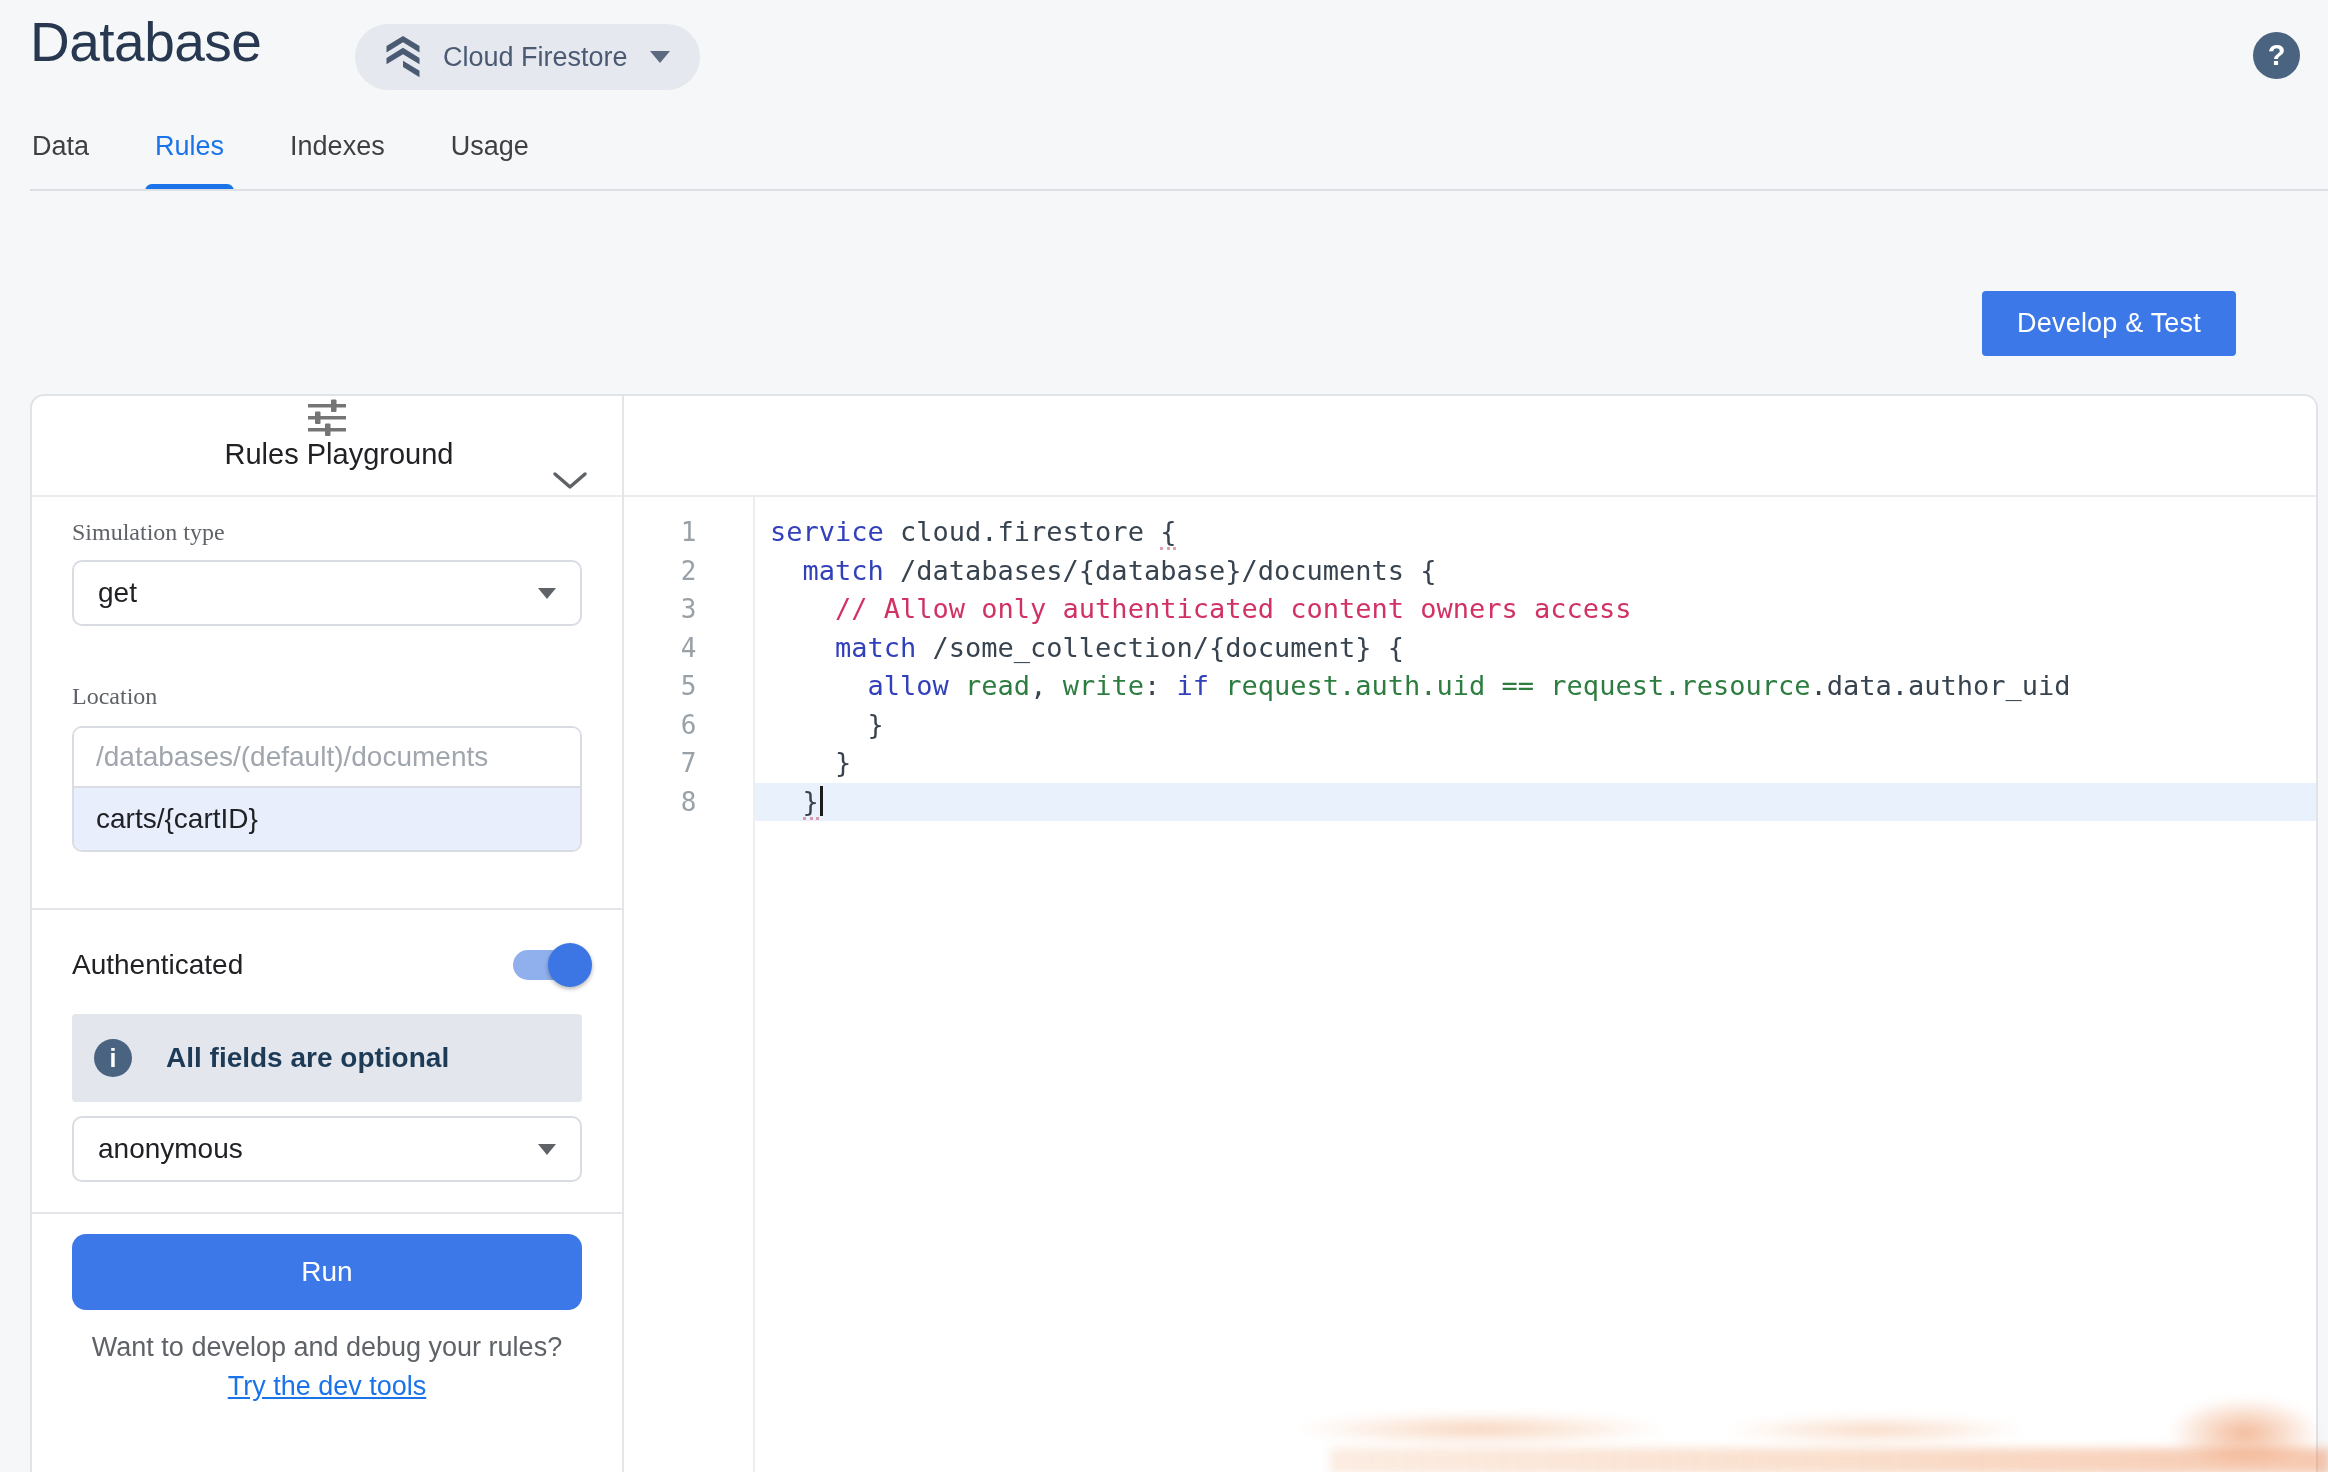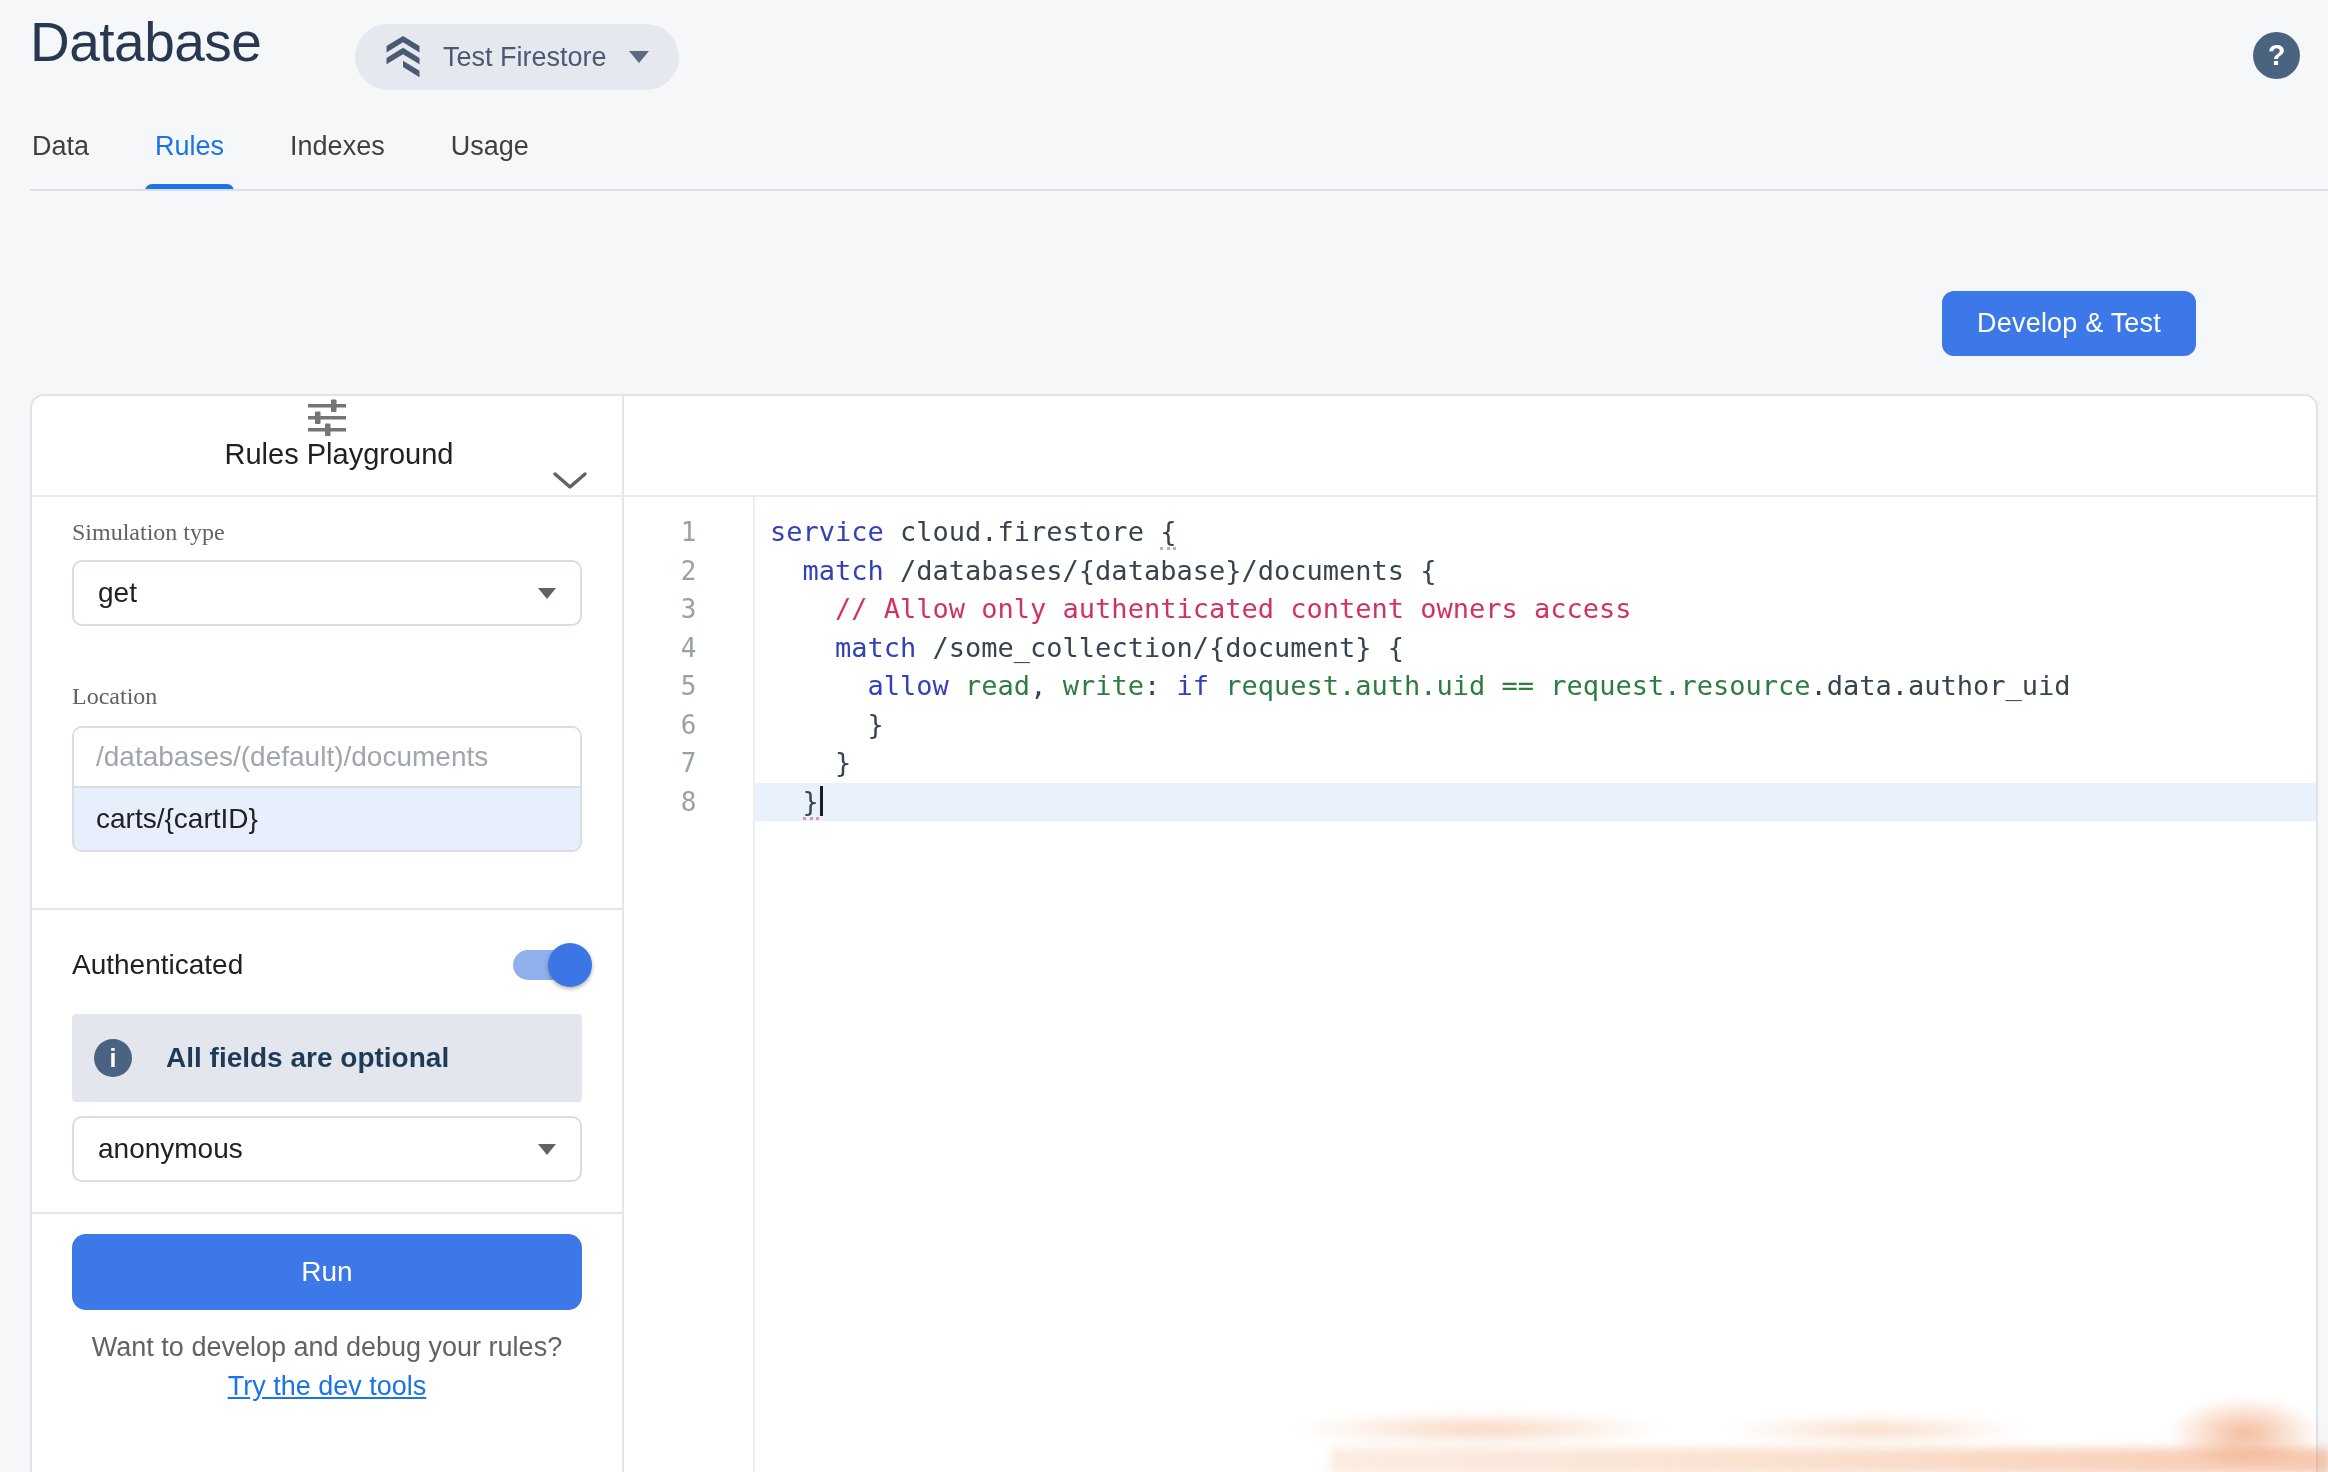--- a/index.html
+++ b/index.html
@@ -24,21 +24,21 @@
   .help-circle::before{content:"?";}
 
   
   .tabs{position:absolute;left:30px;top:131px;display:flex;align-items:flex-start;}
   .tab{position:relative;height:60px;margin-right:62px;padding:0 2px;font-size:27px;font-weight:500;color:#404040;cursor:pointer;}
   .tab.active{color:var(--accent-blue);}
   .tab-underline{position:absolute;left:-8px;right:-8px;bottom:0;height:7px;background:var(--accent-blue);border-radius:7px 7px 0 0;}
   .tabs-rule{position:absolute;left:30px;top:189px;right:0;height:2px;background:#dcdfe3;}
 
   
-  .develop-btn{position:absolute;left:1942px;top:291px;width:254px;height:65px;border-radius:12px;background:var(--button-blue);color:#fff;font-size:27px;font-weight:500;display:flex;align-items:center;justify-content:center;cursor:pointer;letter-spacing:.2px;}
+  .develop-btn{position:absolute;left:1982px;top:291px;width:254px;height:65px;border-radius:4px;background:var(--button-blue);color:#fff;font-size:27px;font-weight:500;display:flex;align-items:center;justify-content:center;cursor:pointer;letter-spacing:.2px;}
 
   
   .card{position:absolute;left:30px;top:394px;width:2288px;height:1095px;background:#fff;border:2px solid var(--border);border-radius:14px 14px 0 0;display:flex;overflow:hidden;}
 
   
   .sidebar{width:592px;flex-shrink:0;border-right:2px solid #e3e5e9;display:flex;flex-direction:column;}
   .pg-header{height:101px;flex-shrink:0;border-bottom:2px solid var(--soft-border);display:flex;align-items:center;padding:0 34px;flex-direction:column;}
   .pg-title{font-size:29px;color:#202124;margin-left:24px;}
   .pg-chevron{margin-left:auto;cursor:pointer;display:flex;}
   .pg-body{flex:1;padding:0 40px;}
@@ -99,21 +99,21 @@
 <div class="app-header">
   <div class="page-title">Database</div>
   <div class="product-pill">
     <span>
       <svg width="44" height="48" viewBox="0 0 48 52">
         <path fill="#4a5a73" d="M24 3 L42 14 L42 21 L24 10 L6 21 L6 14 Z"></path>
         <path fill="#4a5a73" d="M24 16 L42 27 L42 34 L24 23 L6 34 L6 27 Z"></path>
         <path fill="#4a5a73" d="M24 30 L42 41 L42 48 L24 37 Z"></path>
       </svg>
     </span>
-    <span class="label">Test Firestore</span>
+    <span class="label">Cloud Firestore</span>
     <span class="caret"></span>
   </div>
   <div class="help-circle"></div>
 </div>
 
 <div class="tabs">
     <div class="tab"><span>Data</span></div>
     <div class="tab active"><span>Rules</span><div class="tab-underline"></div></div>
     <div class="tab"><span>Indexes</span></div>
     <div class="tab"><span>Usage</span></div>

